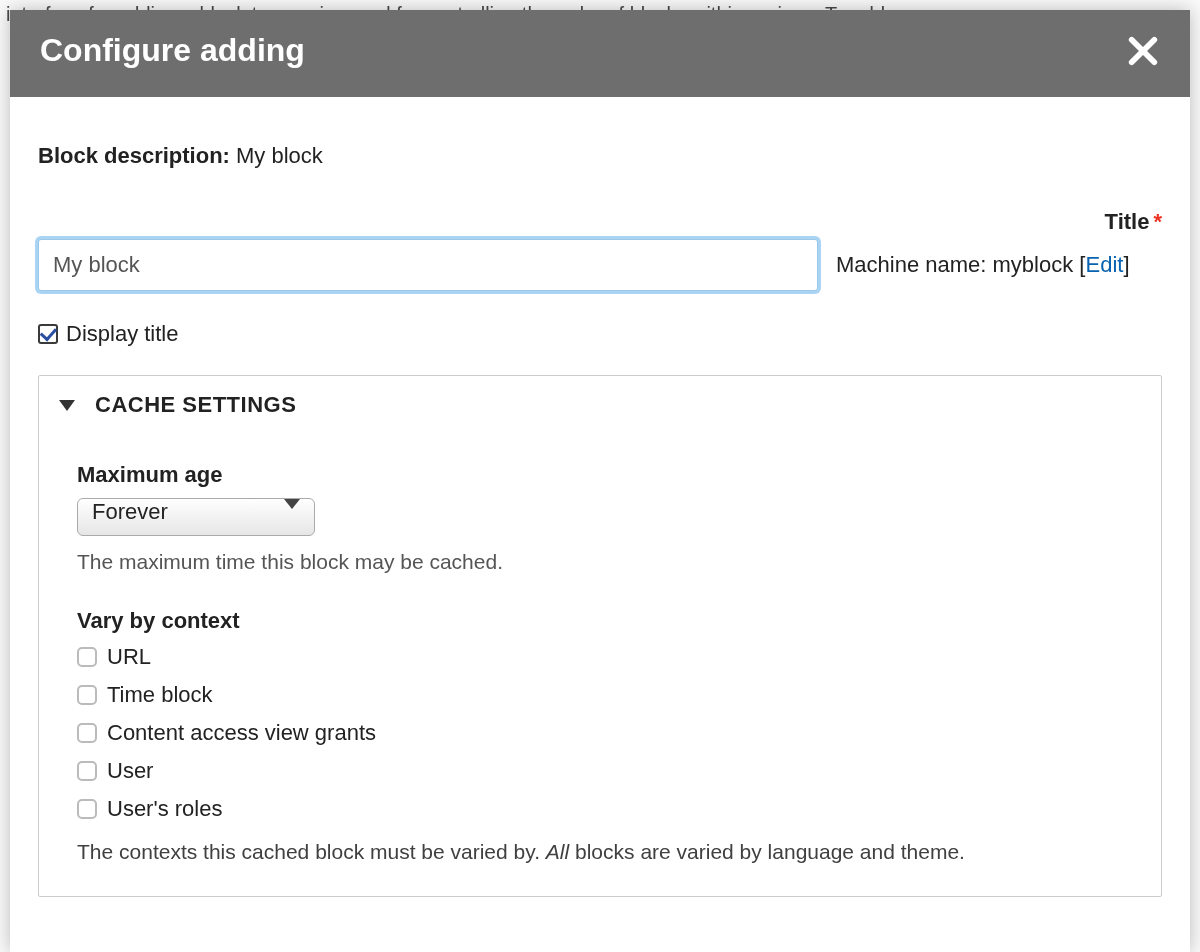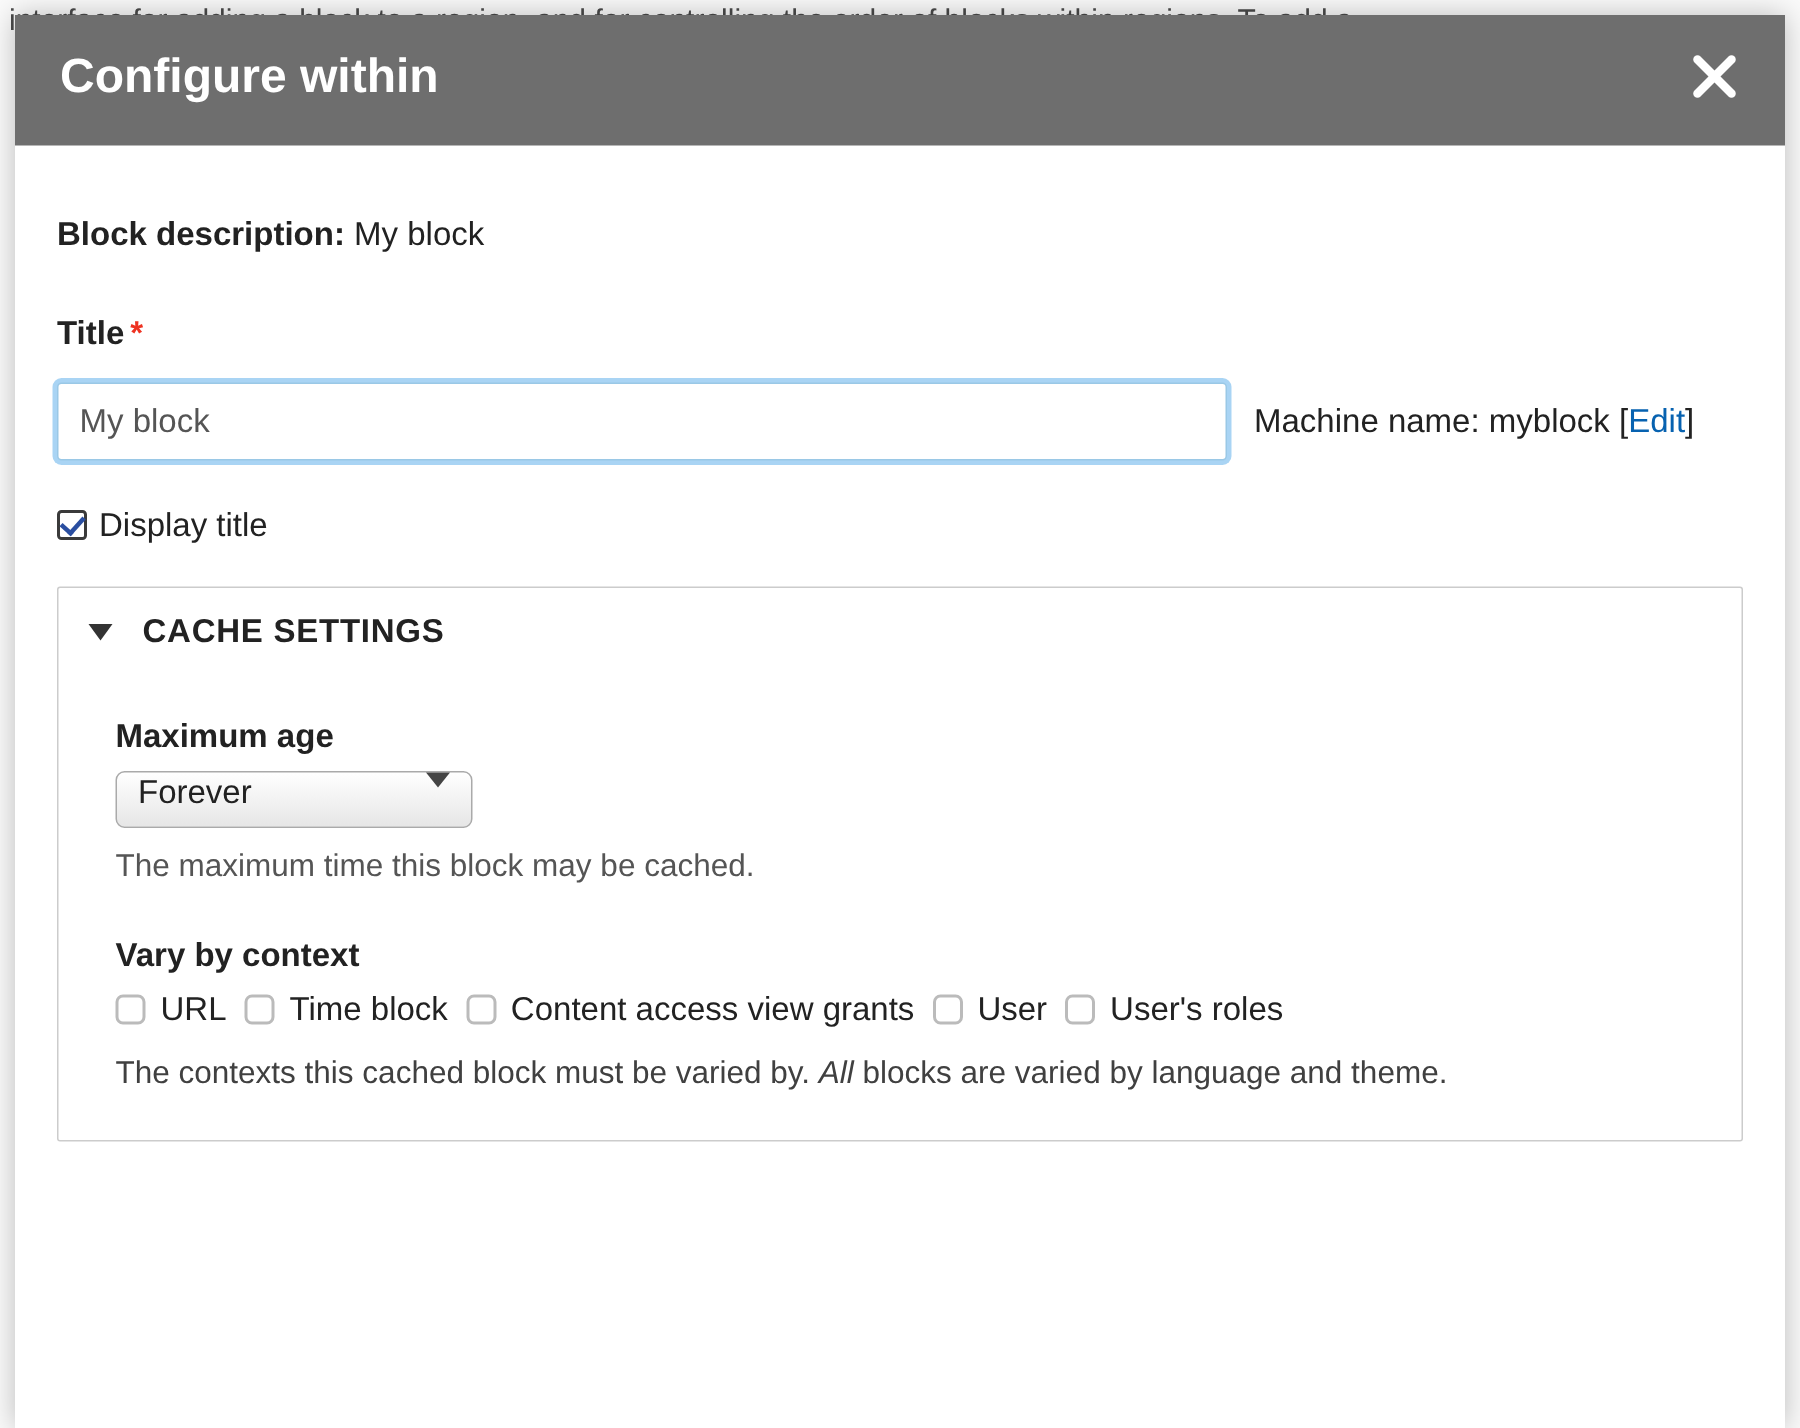--- a/index.html
+++ b/index.html
@@ -56,21 +56,22 @@
       padding: 46px 28px 0 28px;
       font-size: 22px;
       color: #222;
     }
     .block-desc-row {
       margin-bottom: 40px;
     }
     .bold { font-weight: 700; }
     .title-label-row {
       font-weight: 700;
-      margin-bottom: 20px;
+      margin-bottom: 4px;
+      text-align: right;
     }
     .required-star { color: #e32; margin-left: 4px; font-weight: 700; }
     .title-row {
       display: flex;
       align-items: center;
       gap: 18px;
       margin-bottom: 30px;
     }
     .title-input-wrap {
       flex: 0 0 780px;
@@ -176,36 +177,36 @@
       width: 0; height: 0;
       border-left: 8px solid transparent;
       border-right: 8px solid transparent;
       border-top: 10px solid #444;
     }
     .help-text {
       font-size: 21px;
       color: #555;
       margin-bottom: 34px;
     }
-    .vary-list { display: flex; flex-direction: row; gap: 12px; margin-bottom: 18px; }
+    .vary-list { display: flex; flex-direction: column; gap: 12px; margin-bottom: 18px; }
     .vary-item { display: flex; align-items: center; gap: 10px; font-size: 22px; }
     .help-text2 {
       font-size: 21px;
       color: #404040;
     }
     .help-text2 .italic { font-style: italic; }
   </style>
 </head>
 <body>
 
 <div class="backdrop">interface for adding a block to a region, and for controlling the order of blocks within regions. To add a</div>
 
 <div class="modal">
   <div class="modal-header">
-    <div class="modal-title">Configure within</div>
+    <div class="modal-title">Configure adding</div>
     <svg class="close-btn" viewBox="0 0 24 24">
       <line x1="4" y1="4" x2="20" y2="20"></line>
       <line x1="20" y1="4" x2="4" y2="20"></line>
     </svg>
   </div>
 
   <div class="modal-body">
 
     <div class="block-desc-row">
       <span class="bold">Block description:</span>

